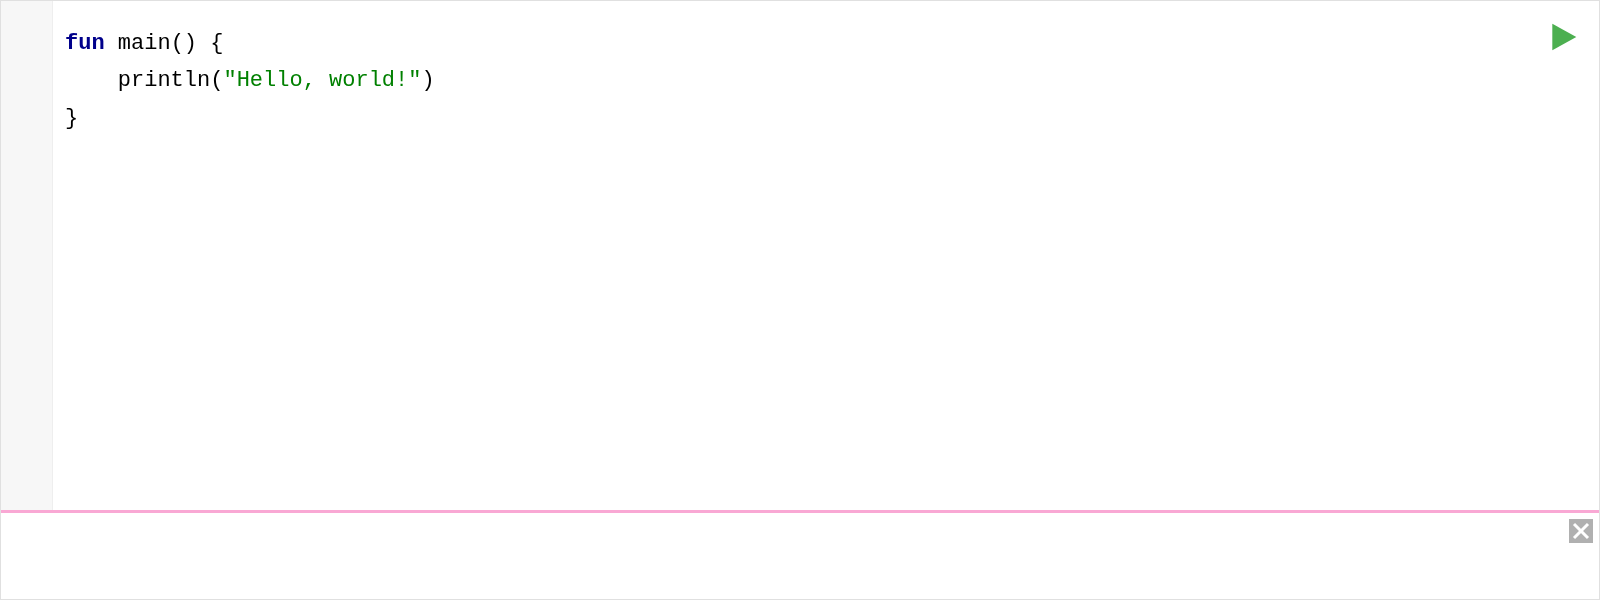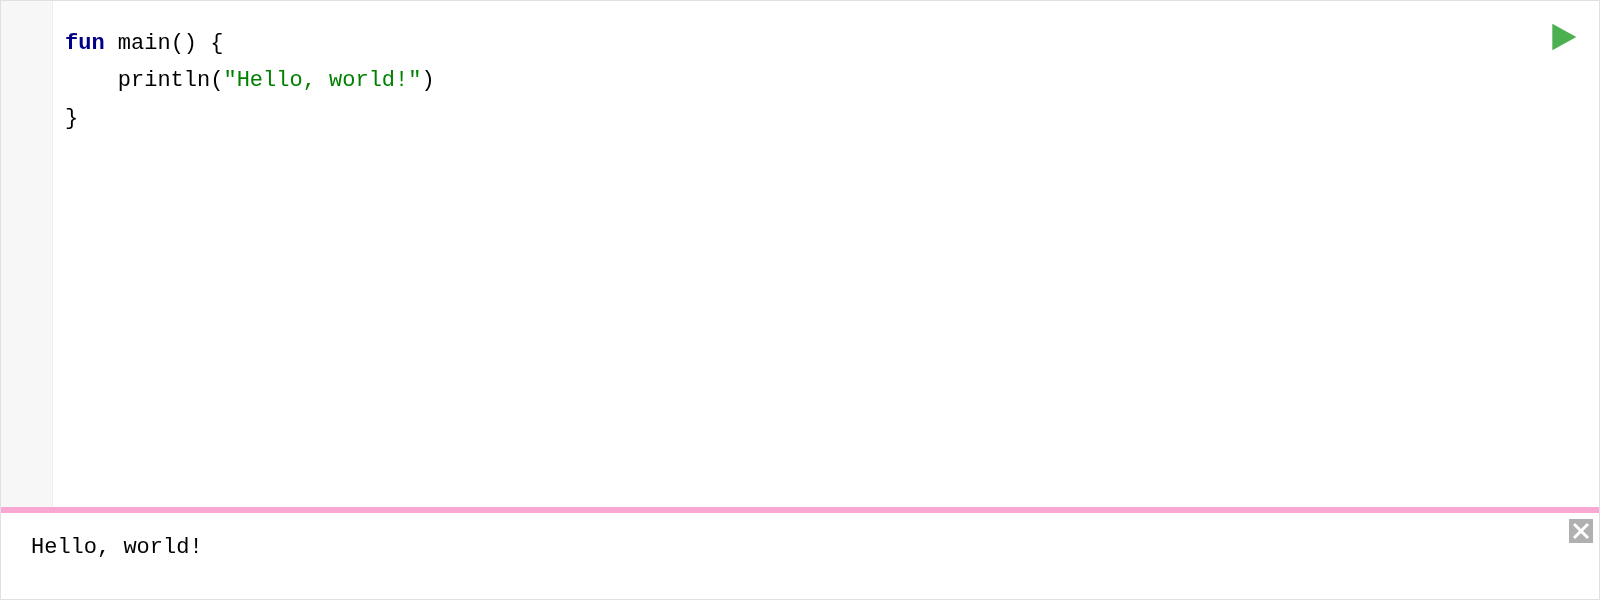--- a/index.html
+++ b/index.html
@@ -19,21 +19,21 @@
       display: flex;
       flex-direction: column;
       width: 100%;
       height: 100%;
       border: 1px solid #e0e0e0;
     }
     .code-area {
       display: flex;
       flex: 1;
       position: relative;
-      border-bottom: 6px solid #f9a8d4;
+      border-bottom: 3px solid #f9a8d4;
       min-height: 0;
       justify-content: flex-end;
     }
     .gutter {
       width: 52px;
       background: #f7f7f7;
       flex-shrink: 0;
       border-right: 1px solid #eeeeee;
     }
     .code-content {
@@ -110,16 +110,15 @@
   </div>
 
   <div class="output-area">
     <div class="close-button">
       <svg viewBox="0 0 24 24">
         <rect x="0" y="0" width="24" height="24" fill="#b0b0b0"></rect>
         <line x1="5" y1="5" x2="19" y2="19" stroke="#ffffff" stroke-width="3"></line>
         <line x1="19" y1="5" x2="5" y2="19" stroke="#ffffff" stroke-width="3"></line>
       </svg>
     </div>
-    <div>Hello, world!</div>
   </div>
 
 </div>
 
 </body></html>

